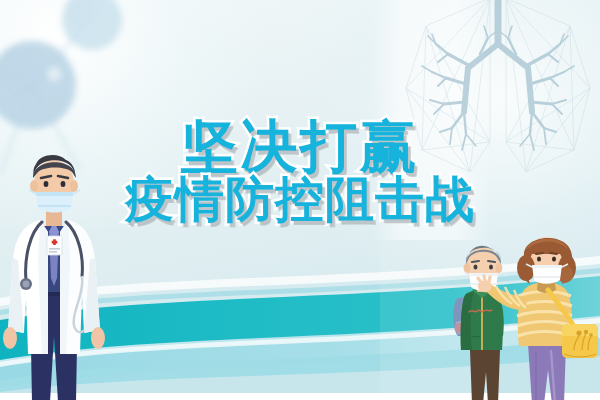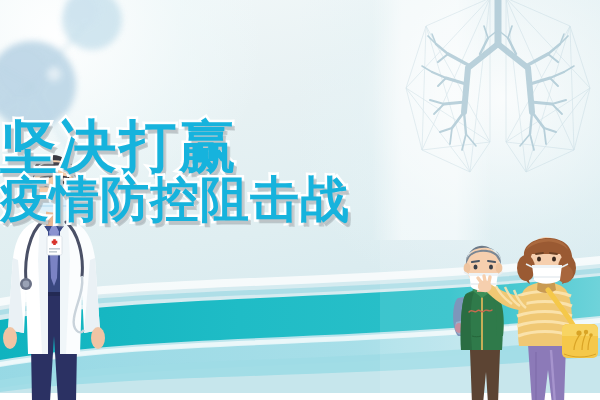--- a/index.html
+++ b/index.html
@@ -51,20 +51,21 @@
   .bottom-white {
     position: absolute; left: 0; bottom: 0; width: 600px; height: 7px;
     background: #ffffff;
   }
 
   
   .headline {
     position: absolute;
     left: 0; top: 118px;
     width: 600px;
+    text-align: center;
     z-index: 40;
     line-height: 1;
     pointer-events: none;
   }
   .hl-line {
     display: block;
     font-family: "DejaVu Sans", "Liberation Sans", sans-serif;
     font-weight: 700;
     color: #16b3dd;
     letter-spacing: 0.045em;

